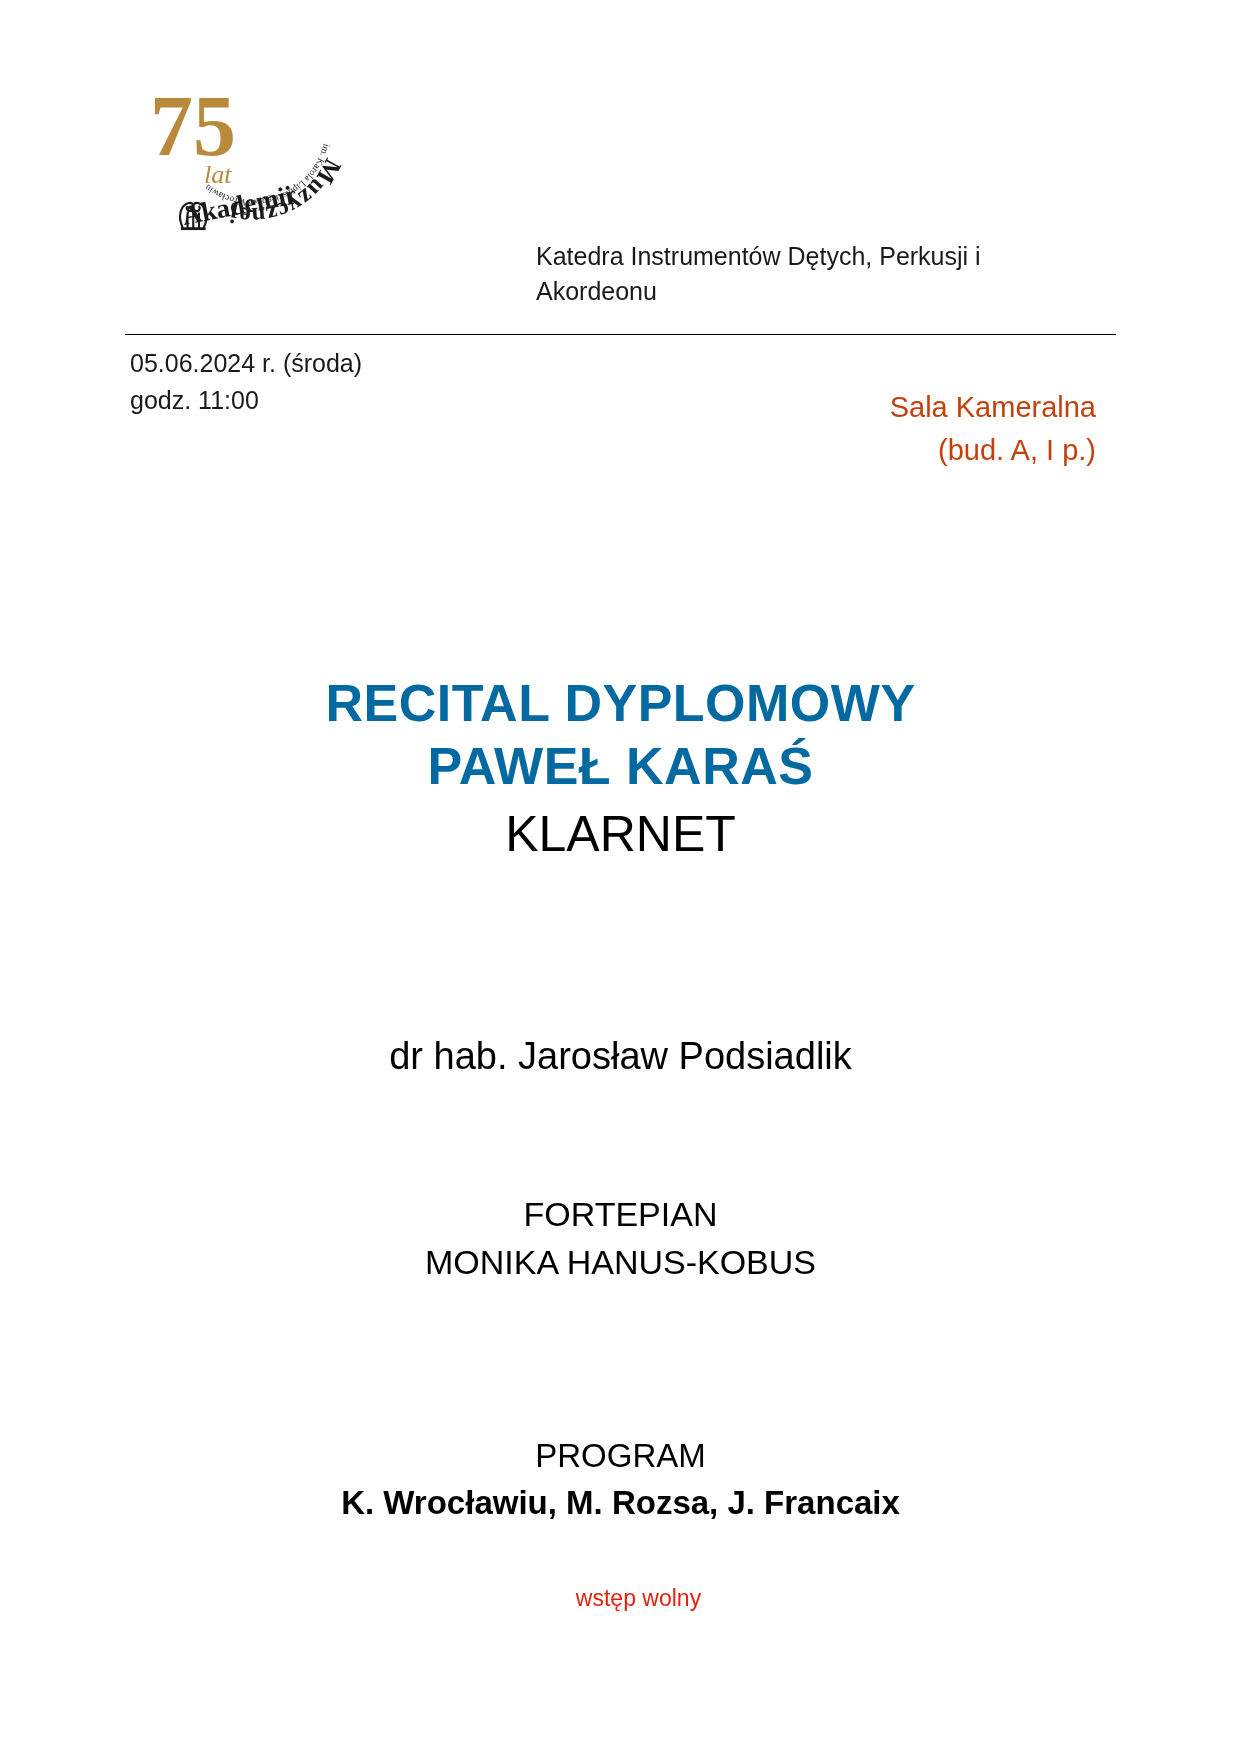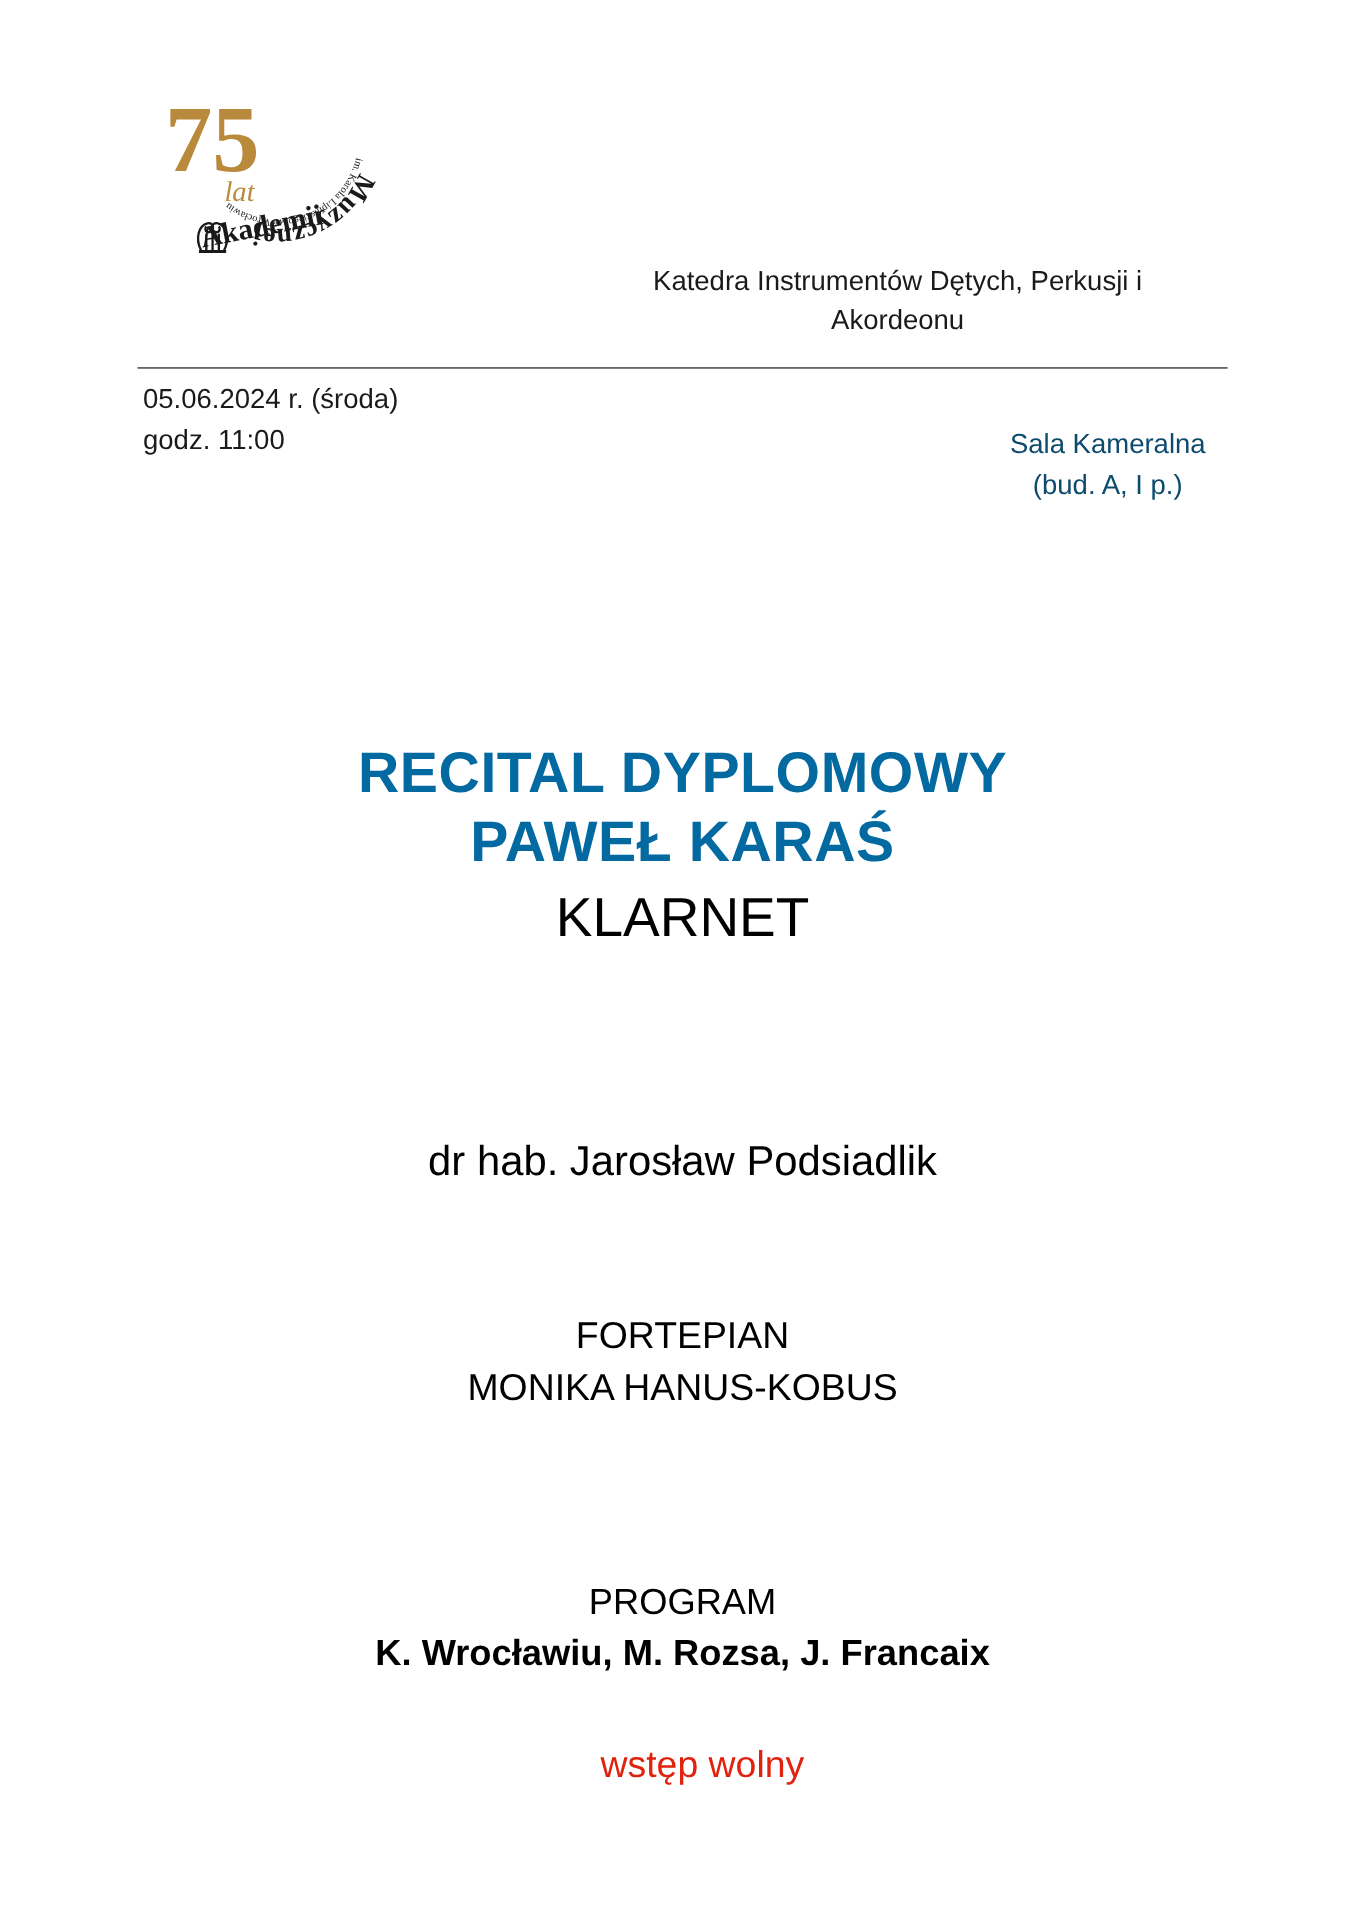--- a/index.html
+++ b/index.html
@@ -37,21 +37,21 @@
     height: 190px;
   }
 
   .logo svg { display: block; }
 
   .dept {
     position: absolute;
     right: 128px;
     top: 222px;
     width: 560px;
-    text-align: center;
+    text-align: left;
     font-size: 25px;
     line-height: 1.38;
     color: #1a1a1a;
     font-family: "Liberation Sans", sans-serif;
   }
 
   .rule {
     position: absolute;
     left: 108px;
     right: 108px;
@@ -66,24 +66,24 @@
     top: 328px;
     font-size: 25px;
     line-height: 1.47;
     color: #1a1a1a;
   }
 
   .meta-right {
     position: absolute;
     right: 128px;
     top: 369px;
-    text-align: center;
-    font-size: 25px;
+    text-align: right;
+    font-size: 29px;
     line-height: 1.47;
-    color: #0c4a6e;
+    color: #c2410c;
   }
 
   
   .title-block {
     position: absolute;
     left: 0;
     right: 0;
     top: 672px;
     text-align: center;
   }
@@ -141,21 +141,21 @@
     font-weight: bold;
     color: #000;
   }
 
   .free {
     position: absolute;
     left: 0;
     right: 0;
     top: 1585px;
     text-align: center;
-    font-size: 34px;
+    font-size: 23px;
     color: #e0220f;
     margin-left: 36px;
   }
 </style>
 </head>
 <body>
 
 <div class="poster">
 
   <div class="header">

